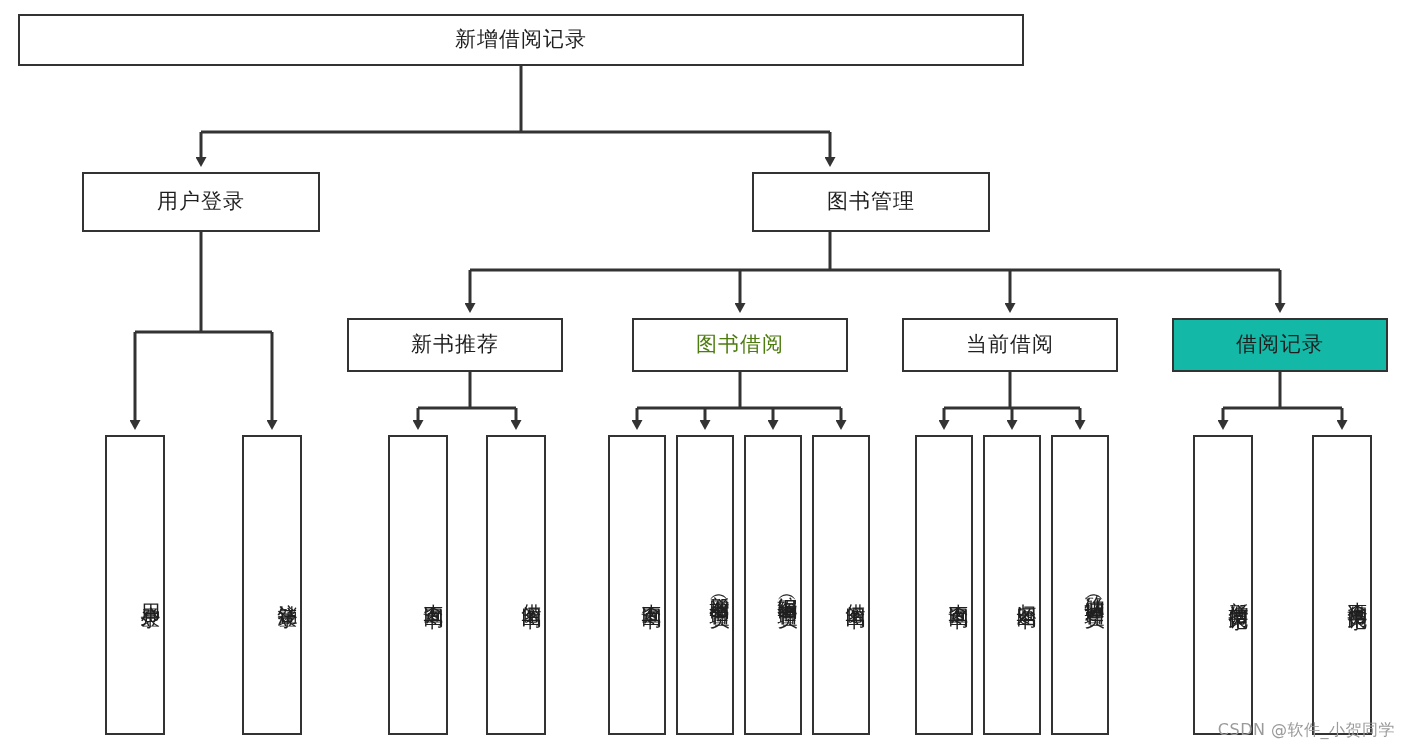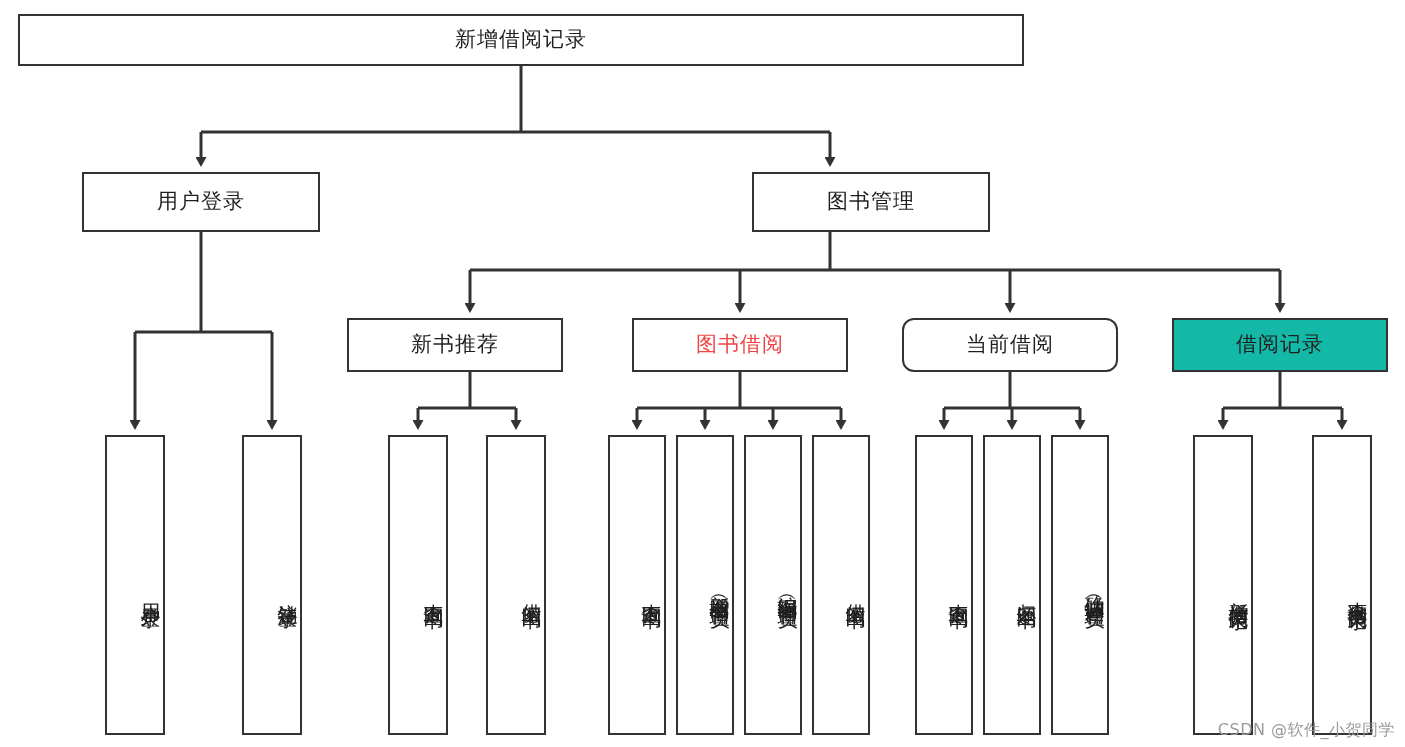--- a/index.html
+++ b/index.html
@@ -117,22 +117,22 @@
 
   <div class="node node-h" style="left: 18px; top: 14px; width: 1006px; height: 52px; border-color: rgb(51, 51, 51); background: rgb(255, 255, 255); color: rgb(31, 31, 31);">新增借阅记录</div>
 
   <div class="node node-h" style="left: 82px; top: 172px; width: 238px; height: 60px; border-color: rgb(51, 51, 51); background: rgb(255, 255, 255); color: rgb(31, 31, 31);">用户登录</div>
   <div class="node node-h" style="left: 752px; top: 172px; width: 238px; height: 60px; border-color: rgb(51, 51, 51); background: rgb(255, 255, 255); color: rgb(31, 31, 31);">图书管理</div>
 
   <div class="node node-v" style="left: 105px; top: 435px; width: 60px; height: 300px; border-color: rgb(51, 51, 51); background: rgb(255, 255, 255); color: rgb(31, 31, 31);">用户登录</div>
   <div class="node node-v" style="left: 242px; top: 435px; width: 60px; height: 300px; border-color: rgb(51, 51, 51); background: rgb(255, 255, 255); color: rgb(31, 31, 31);">注销登录</div>
 
   <div class="node node-h" style="left: 347px; top: 318px; width: 216px; height: 54px; border-color: rgb(51, 51, 51); background: rgb(255, 255, 255); color: rgb(31, 31, 31);">新书推荐</div>
-  <div class="node node-h" style="left: 632px; top: 318px; width: 216px; height: 54px; border-color: rgb(51, 51, 51); background: rgb(255, 255, 255); color: #ef4444;">图书借阅</div>
-  <div class="node node-h" style="left: 902px; top: 318px; width: 216px; height: 54px; border-color: rgb(51, 51, 51); background: rgb(255, 255, 255); color: rgb(31, 31, 31); border-radius: 12px;">当前借阅</div>
+  <div class="node node-h" style="left: 632px; top: 318px; width: 216px; height: 54px; border-color: rgb(51, 51, 51); background: rgb(255, 255, 255); color: #4d7c0f;">图书借阅</div>
+  <div class="node node-h" style="left: 902px; top: 318px; width: 216px; height: 54px; border-color: rgb(51, 51, 51); background: rgb(255, 255, 255); color: rgb(31, 31, 31);">当前借阅</div>
   <div class="node node-h" style="left: 1172px; top: 318px; width: 216px; height: 54px; border-color: rgb(51, 51, 51); background: #14b8a6; color: rgb(31, 31, 31);">借阅记录</div>
 
   <div class="node node-v" style="left: 388px; top: 435px; width: 60px; height: 300px; border-color: rgb(51, 51, 51); background: rgb(255, 255, 255); color: rgb(31, 31, 31);">查询图书</div>
   <div class="node node-v" style="left: 486px; top: 435px; width: 60px; height: 300px; border-color: rgb(51, 51, 51); background: rgb(255, 255, 255); color: rgb(31, 31, 31);">借阅图书</div>
 
   <div class="node node-v" style="left: 608px; top: 435px; width: 58px; height: 300px; border-color: rgb(51, 51, 51); background: rgb(255, 255, 255); color: rgb(31, 31, 31);">查询图书</div>
   <div class="node node-v top-align" style="left: 676px; top: 435px; width: 58px; height: 300px; border-color: rgb(51, 51, 51); background: rgb(255, 255, 255); color: rgb(31, 31, 31);">新增图书（管理员）</div>
   <div class="node node-v top-align" style="left: 744px; top: 435px; width: 58px; height: 300px; border-color: rgb(51, 51, 51); background: rgb(255, 255, 255); color: rgb(31, 31, 31);">编辑图书（管理员）</div>
   <div class="node node-v" style="left: 812px; top: 435px; width: 58px; height: 300px; border-color: rgb(51, 51, 51); background: rgb(255, 255, 255); color: rgb(31, 31, 31);">借阅图书</div>
 

